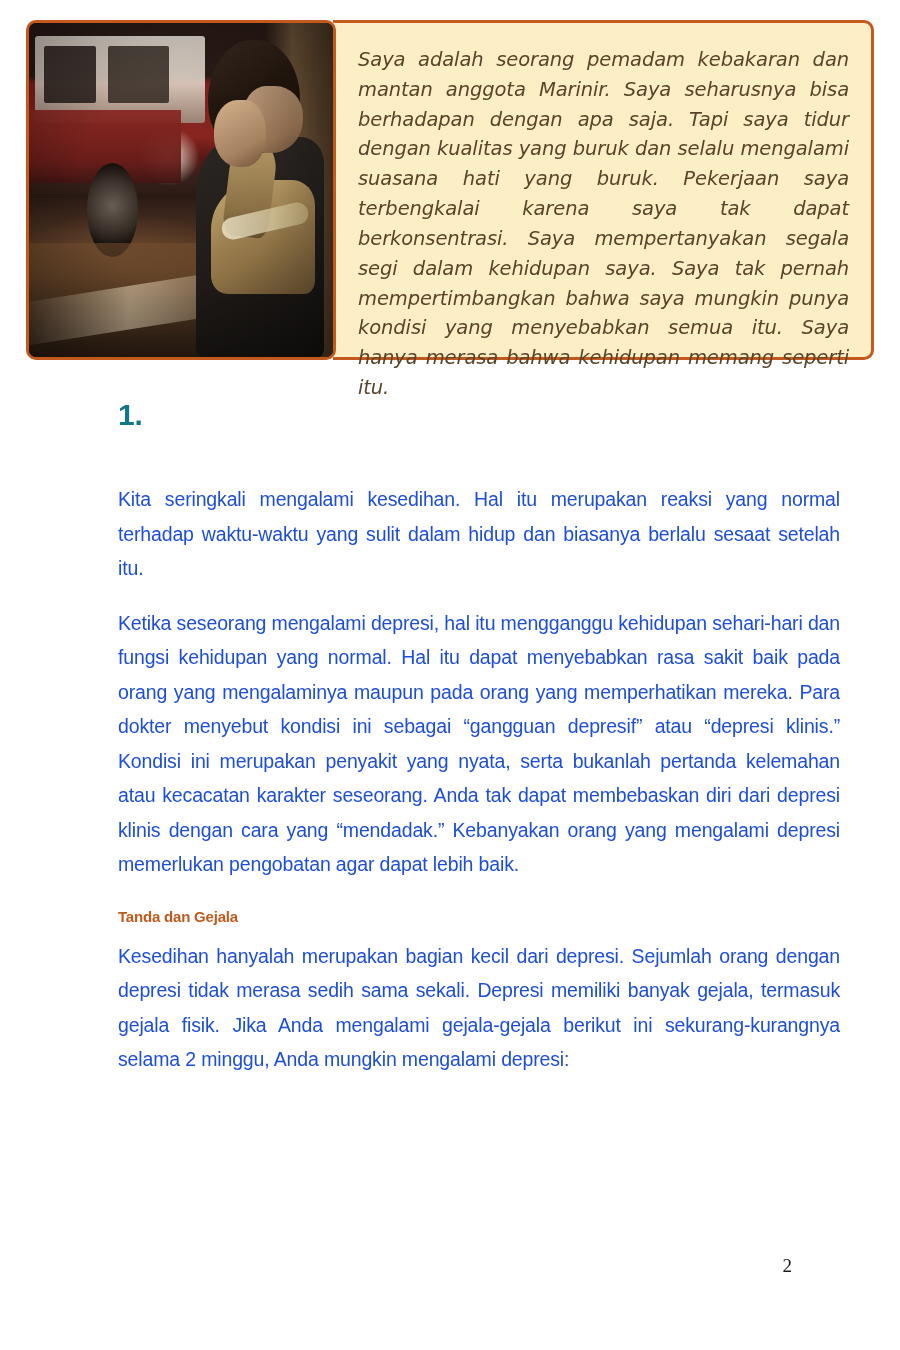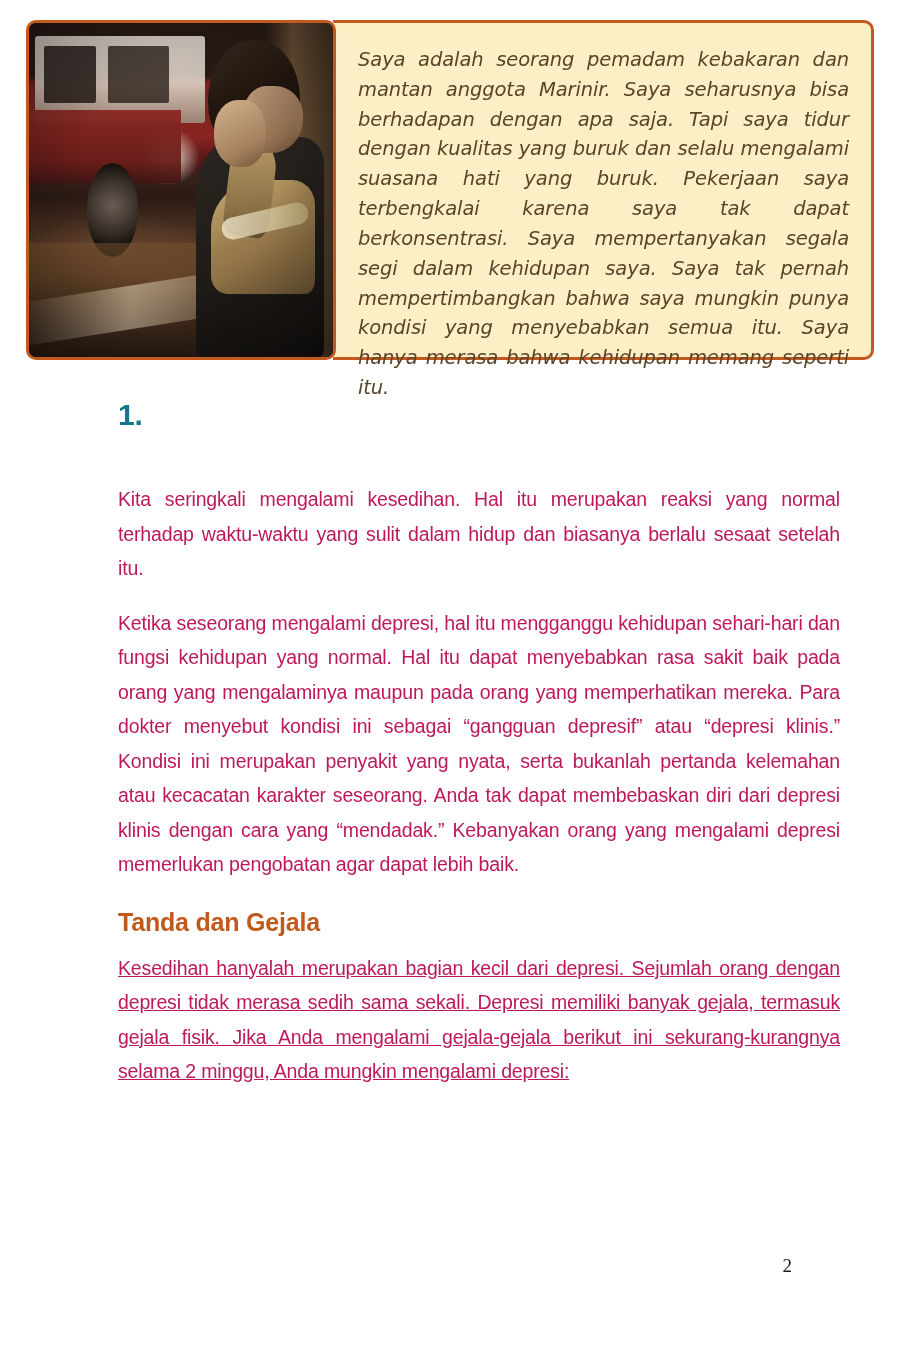--- a/index.html
+++ b/index.html
@@ -232,32 +232,32 @@
     position: absolute;
     left: 118px;
     top: 482px;
     width: 722px;
   }
   .body-par {
     margin: 0 0 20px 0;
     font-family: "Liberation Sans", sans-serif;
     font-size: 19.5px;
     line-height: 1.77;
-    color: #be185d;
+    color: #1d4ed8;
     text-align: justify;
     text-justify: inter-word;
     letter-spacing: -0.15px;
   }
-  .body-par.last { margin-bottom: 4px; text-decoration: underline; }
+  .body-par.last { margin-bottom: 4px; }
 
   .sub-heading {
     margin: 26px 0 14px 0;
     font-family: "Liberation Sans", sans-serif;
     font-weight: bold;
-    font-size: 25px;
+    font-size: 15px;
     color: #c05a1c;
     letter-spacing: -0.2px;
   }
 
   
   .page-number {
     position: absolute;
     right: 108px;
     top: 1255px;
     font-family: "Liberation Serif", serif;

